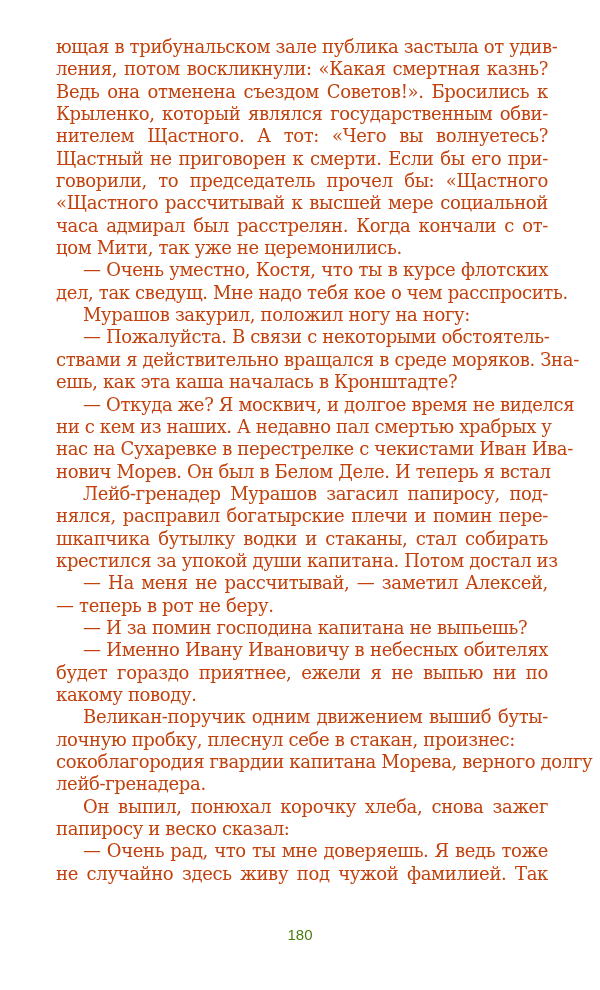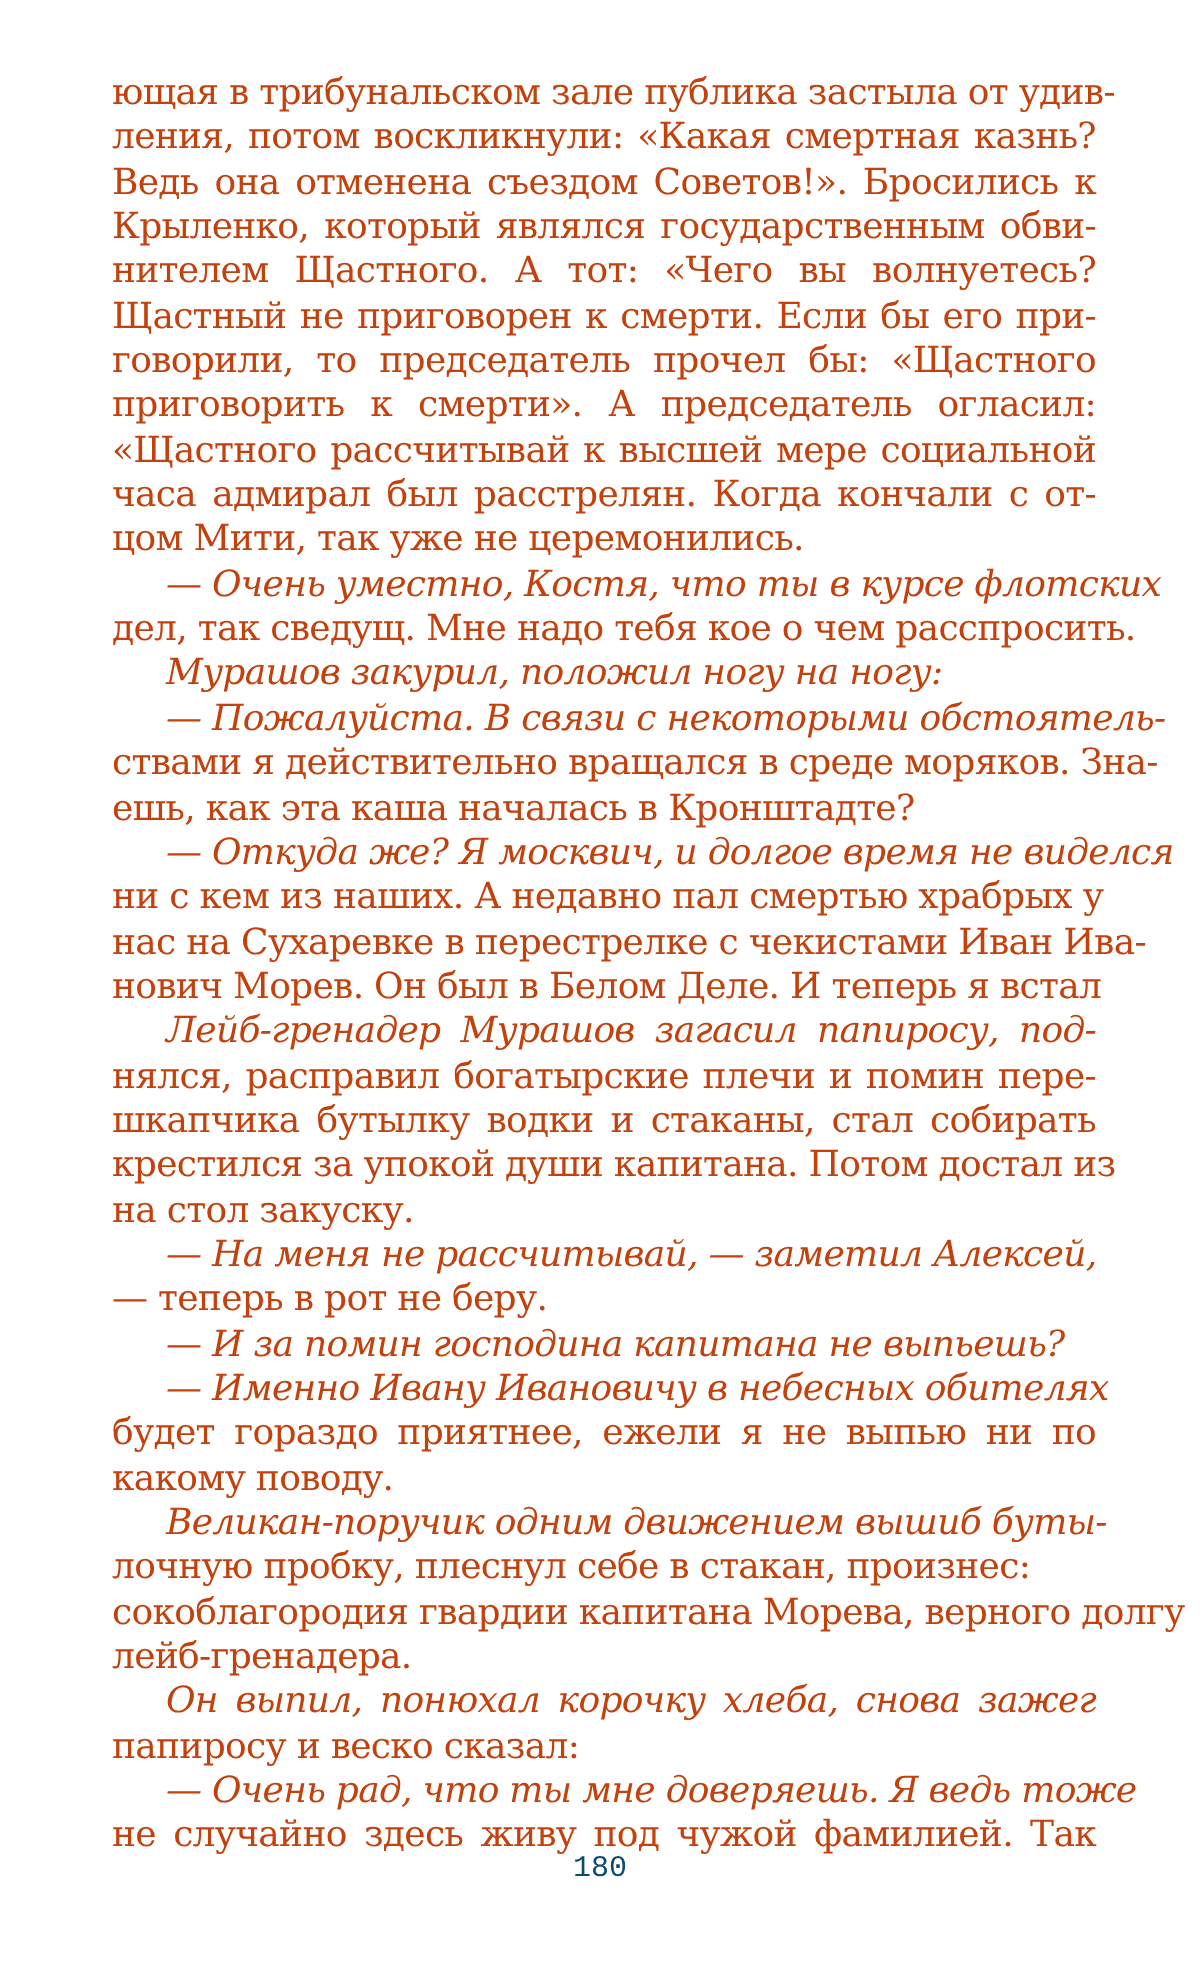--- a/index.html
+++ b/index.html
@@ -5,57 +5,55 @@
   html, body { margin:0; padding:0; background:#ffffff; }
   body { width:600px; height:990px; position:relative; overflow:hidden; }
   .page { position:absolute; left:56px; top:36px; width:492px; }
   .line {
     display:block; height:22.35px; line-height:22.35px;
     font-family:"DejaVu Serif", "Liberation Serif", serif;
     font-size:18px; color:#c2410c;
     white-space:nowrap; text-align:justify; text-align-last:justify;
     letter-spacing:-0.35px;
   }
-  .line.indent { padding-left:27px;font-style:italic; }
+  .line.indent { padding-left:27px; }
   .line.last { text-align-last:left; }
   .pagenum {
     position:absolute; left:0; width:600px; top:926px; text-align:center;
-    font-family:Liberation Mono, monospace; font-size:15px; color:#0c4a6e;
+    font-family:Liberation Sans, sans-serif; font-size:15px; color:#4d7c0f;
   }
 </style>
 </head>
 <body>
 
 <div class="page" id="body">
     <span class="line">ющая в трибунальском зале публика застыла от удив-</span>
     <span class="line">ления, потом воскликнули: «Какая смертная казнь?</span>
     <span class="line">Ведь она отменена съездом Советов!». Бросились к</span>
     <span class="line">Крыленко, который являлся государственным обви-</span>
     <span class="line">нителем Щастного. А тот: «Чего вы волнуетесь?</span>
     <span class="line">Щастный не приговорен к смерти. Если бы его при-</span>
     <span class="line">говорили, то председатель прочел бы: «Щастного</span>
-    <span class="line">приговорить к смерти». А председатель огласил:</span>
     <span class="line">«Щастного рассчитывай к высшей мере социальной</span>
     <span class="line">часа адмирал был расстрелян. Когда кончали с от-</span>
     <span class="line last">цом Мити, так уже не церемонились.</span>
     <span class="line indent">— Очень уместно, Костя, что ты в курсе флотских</span>
     <span class="line last">дел, так сведущ. Мне надо тебя кое о чем расспросить.</span>
     <span class="line indent last">Мурашов закурил, положил ногу на ногу:</span>
     <span class="line indent">— Пожалуйста. В связи с некоторыми обстоятель-</span>
     <span class="line">ствами я действительно вращался в среде моряков. Зна-</span>
     <span class="line last">ешь, как эта каша началась в Кронштадте?</span>
     <span class="line indent">— Откуда же? Я москвич, и долгое время не виделся</span>
     <span class="line">ни с кем из наших. А недавно пал смертью храбрых у</span>
     <span class="line">нас на Сухаревке в перестрелке с чекистами Иван Ива-</span>
     <span class="line">нович Морев. Он был в Белом Деле. И теперь я встал</span>
     <span class="line indent">Лейб-гренадер Мурашов загасил папиросу, под-</span>
     <span class="line">нялся, расправил богатырские плечи и помин пере-</span>
     <span class="line">шкапчика бутылку водки и стаканы, стал собирать</span>
     <span class="line">крестился за упокой души капитана. Потом достал из</span>
-    <span class="line last">на стол закуску.</span>
     <span class="line indent">— На меня не рассчитывай, — заметил Алексей,</span>
     <span class="line last">— теперь в рот не беру.</span>
     <span class="line indent last">— И за помин господина капитана не выпьешь?</span>
     <span class="line indent">— Именно Ивану Ивановичу в небесных обителях</span>
     <span class="line">будет гораздо приятнее, ежели я не выпью ни по</span>
     <span class="line last">какому поводу.</span>
     <span class="line indent">Великан-поручик одним движением вышиб буты-</span>
     <span class="line last">лочную пробку, плеснул себе в стакан, произнес:</span>
     <span class="line">сокоблагородия гвардии капитана Морева, верного долгу</span>
     <span class="line last">лейб-гренадера.</span>

